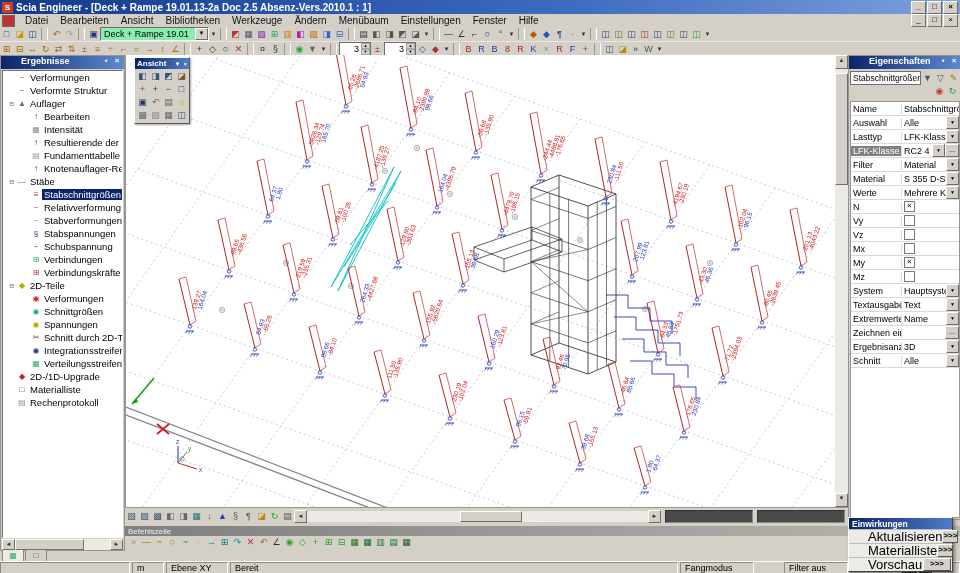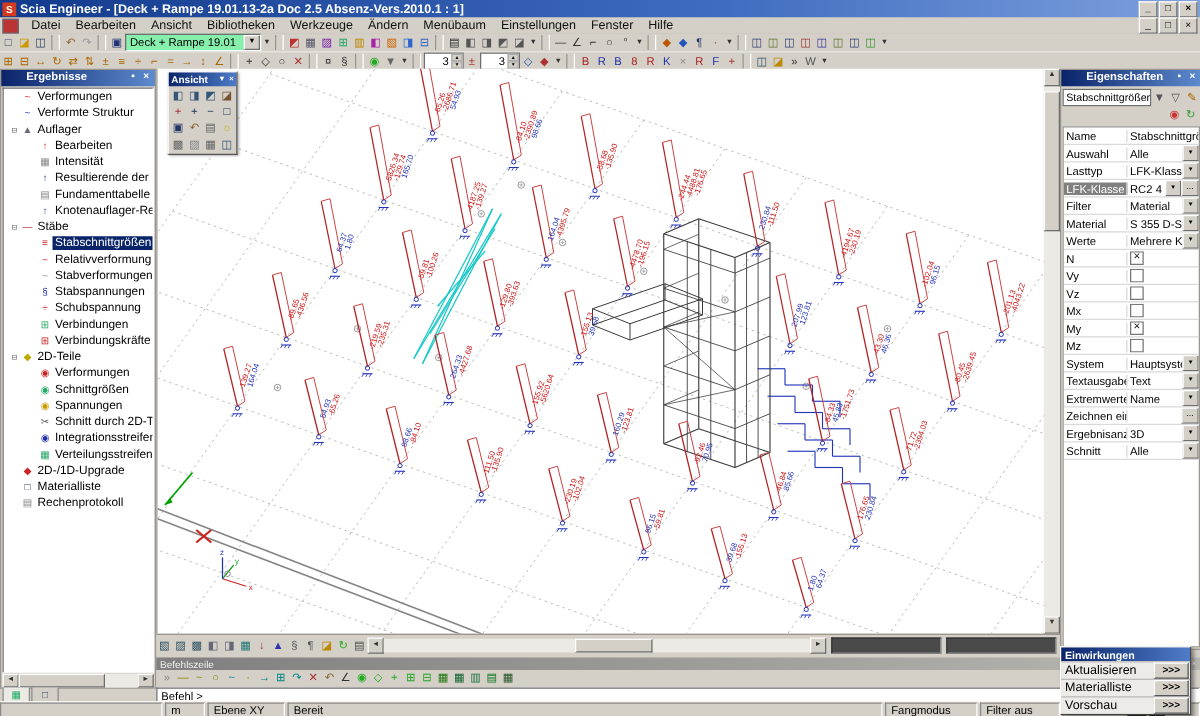--- a/index.html
+++ b/index.html
@@ -70,21 +70,21 @@
   .prow.sel .plabel{background:#808080;color:#fff;}
   .pval{flex:1;display:flex;align-items:center;overflow:hidden;white-space:nowrap;padding-left:2px;}
   .pval .txt{flex:1;overflow:hidden;}
   .ddbtn{width:11px;height:11px;flex:none;background:#d4d0c8;border:1px solid;border-color:#fff #6e6e6e #6e6e6e #fff;font-size:5px;line-height:10px;text-align:center;}
   .ellbtn{width:12px;height:11px;flex:none;background:#d4d0c8;border:1px solid;border-color:#fff #6e6e6e #6e6e6e #fff;font-size:7px;line-height:9px;text-align:center;}
   .cbx{width:9px;height:9px;border:1px solid #777;background:#fff;font-size:7px;line-height:8px;text-align:center;color:#222;}
   
   .einw{position:absolute;left:848px;top:517px;width:103px;background:#d4d0c8;border:1px solid;border-color:#fff #444 #444 #fff;box-shadow:2px 2px 3px rgba(0,0,0,.4);z-index:30;}
   .einw .ehead{height:11px;background:linear-gradient(90deg,#0a246a,#4f7cc8);color:#fff;font-size:8.5px;font-weight:bold;padding:0 3px;display:flex;align-items:center;}
   .erow{height:13px;display:flex;align-items:center;border-top:1px solid #bbb;background:#ecebe7;}
-  .erow .elabel{flex:1;font-size:10px;padding-left:3px;}
+  .erow .elabel{flex:1;font-size:13px;padding-left:19px;}
   .erow .ebtn{width:26px;height:11px;background:#d4d0c8;border:1px solid;border-color:#fff #555 #555 #fff;font-size:8px;font-weight:bold;text-align:center;line-height:10px;margin-right:1px;}
   
   .cmdpanel{position:absolute;left:125px;top:526px;width:835px;height:26px;background:#d4d0c8;}
   .cmdhead{height:10px;background:linear-gradient(90deg,#7f7f7f,#b9b7b1);color:#f0f0f0;font-size:8px;display:flex;align-items:center;padding:0 3px;}
   .cmdhead .cbtns{margin-left:auto;display:flex;gap:2px;color:#eee;font-size:7px;}
   .cmdicons{height:13px;display:flex;align-items:center;padding-left:2px;}
   .cmdinput{height:11px;background:#fff;border:1px solid;border-color:#6e6e6e #fff #fff #6e6e6e;font-size:9px;display:flex;align-items:center;padding-left:3px;margin-top:1px;}
   
   .statusbar{position:absolute;left:0;top:561px;width:960px;height:12px;background:#d4d0c8;display:flex;gap:2px;align-items:stretch;border-top:1px solid #fff;}
   .sseg{border:1px solid;border-color:#8a8a8a #fff #fff #8a8a8a;font-size:9px;display:flex;align-items:center;padding:0 4px;overflow:hidden;white-space:nowrap;}
@@ -1194,32 +1194,29 @@
         <span class="ic" style="color: rgb(34, 170, 34);">◇</span>
         <span class="ic" style="color: rgb(34, 170, 34);">+</span>
         <span class="ic" style="color: rgb(34, 170, 34);">⊞</span>
         <span class="ic" style="color: rgb(34, 170, 34);">⊟</span>
         <span class="ic" style="color: rgb(34, 119, 17);">▦</span>
         <span class="ic" style="color: rgb(17, 102, 51);">▦</span>
         <span class="ic" style="color: rgb(34, 119, 68);">▥</span>
         <span class="ic" style="color: rgb(17, 119, 34);">▤</span>
         <span class="ic" style="color: rgb(34, 85, 34);">▦</span>
       </div>
-    <div class="cmdinput">
-      <span>Befehl &gt;</span>
-    </div>
   </div>
 
   <div class="statusbar">
     <span class="sseg" style="width:120px;"></span>
     <span class="sseg" style="width:22px;">m</span>
     <span class="sseg" style="width:52px;">Ebene XY</span>
     <span class="sseg" style="flex:1;">Bereit</span>
     <span class="sseg" style="width:64px;">Fangmodus</span>
-    <span class="sseg" style="width:54px;">Filter aus</span>
+    <span class="sseg" style="width:54px;margin-left:28px;">Filter aus</span>
     <span class="sseg" style="width:100px;">
       <span>Aktuelles B</span>
       <span class="swatch" id="sw1" style="background: rgb(17, 51, 204);"></span>
       <span class="swatch" id="sw2" style="width: 11px; background: rgb(85, 0, 0);"></span>
     </span>
   </div>
 
 </div>
 
 </body></html>

